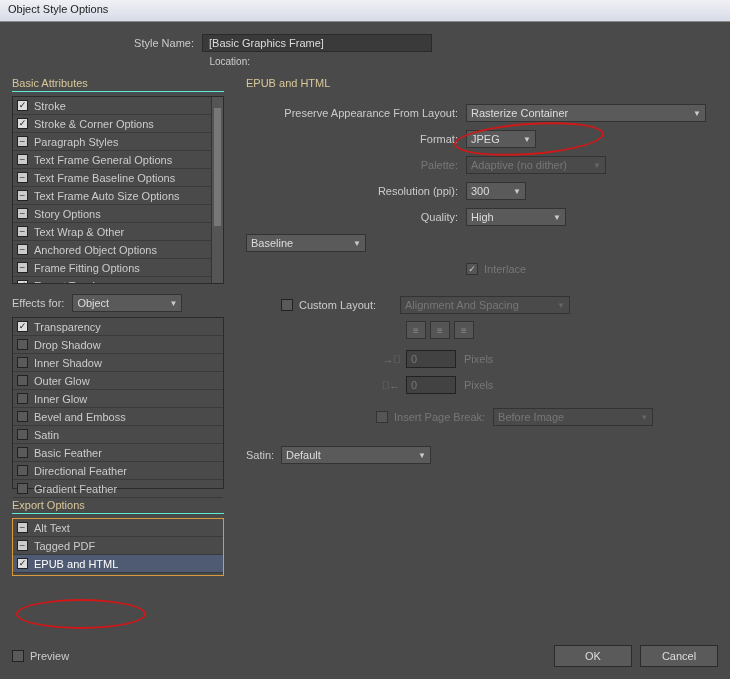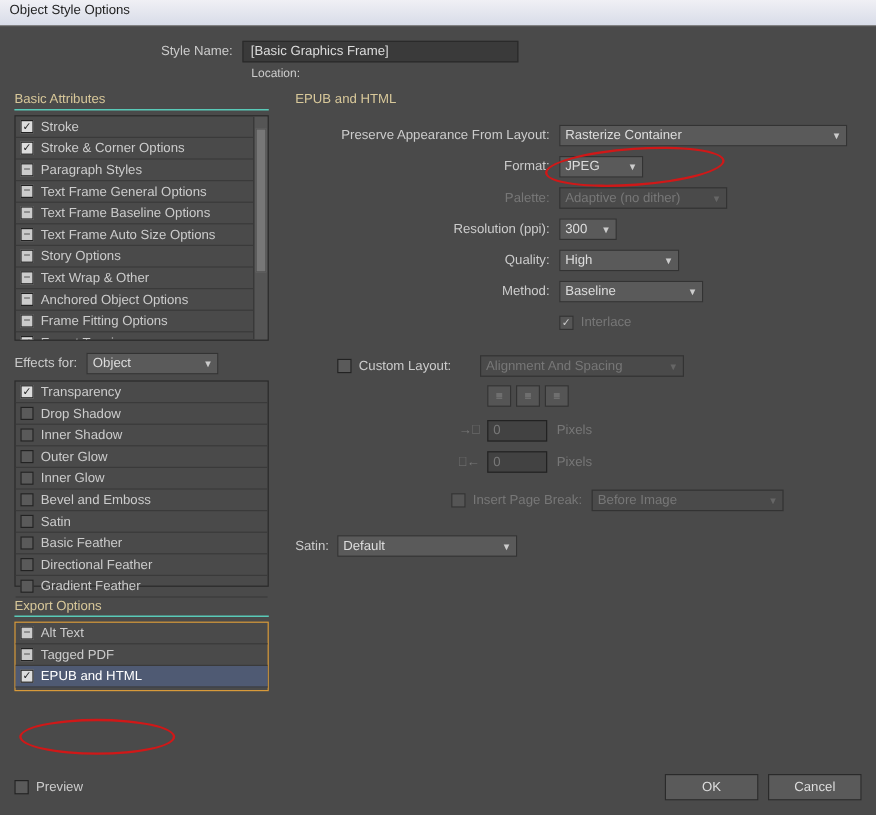--- a/index.html
+++ b/index.html
@@ -219,34 +219,33 @@
       </div>
       <div class="frow">
         <div class="flbl dis">Palette:</div>
         <div class="dd dis" style="width:140px">
           <span>Adaptive (no dither)</span>
             <span class="arr">▼</span>
         </div>
       </div>
       <div class="frow">
         <div class="flbl">Resolution (ppi):</div>
-        <div class="dd" style="width:48px">
+        <div class="dd" style="width:60px">
           <span>300</span>
             <span class="arr">▼</span>
         </div>
       </div>
       <div class="frow">
         <div class="flbl">Quality:</div>
         <div class="dd" style="width:100px">
           <span>High</span>
             <span class="arr">▼</span>
         </div>
       </div>
       <div class="frow">
-        <div class="flbl">Method:</div>
         <div class="dd" style="width:120px">
           <span>Baseline</span>
             <span class="arr">▼</span>
         </div>
       </div>
       <div class="frow">
         <div class="flbl"></div>
         <span class="chk dis">✓</span>
         <span style="color:#777">Interlace</span>
       </div>

